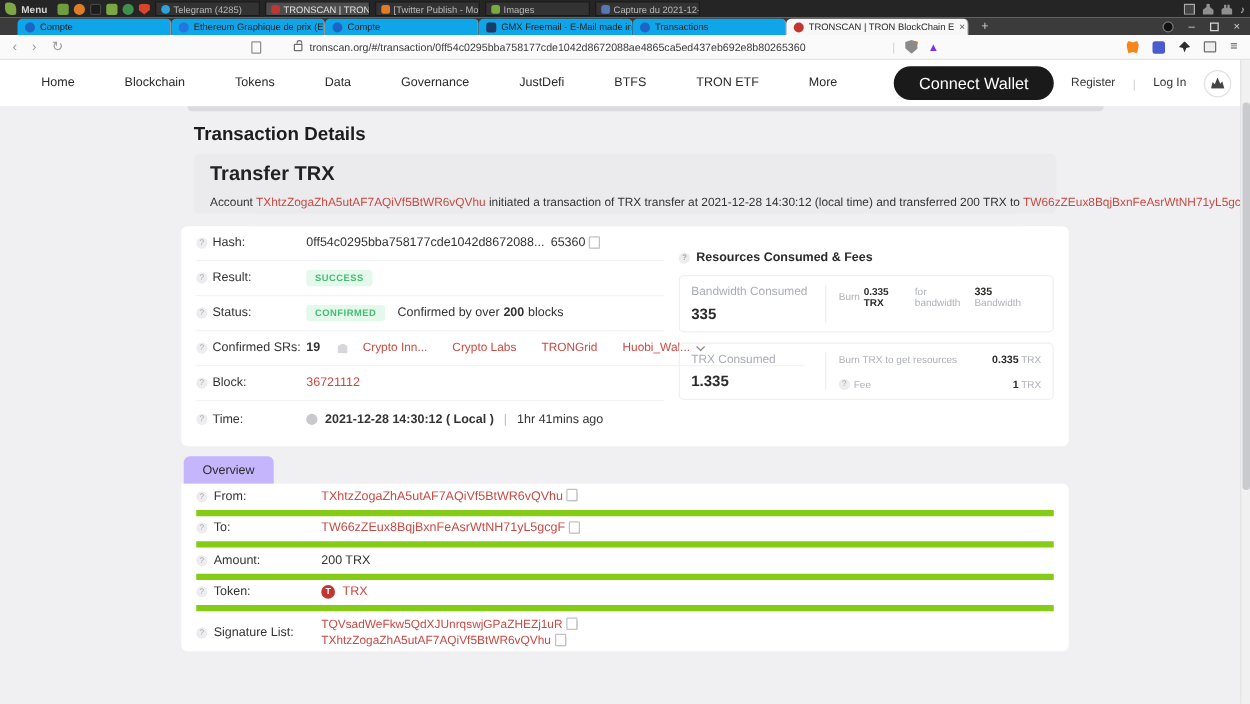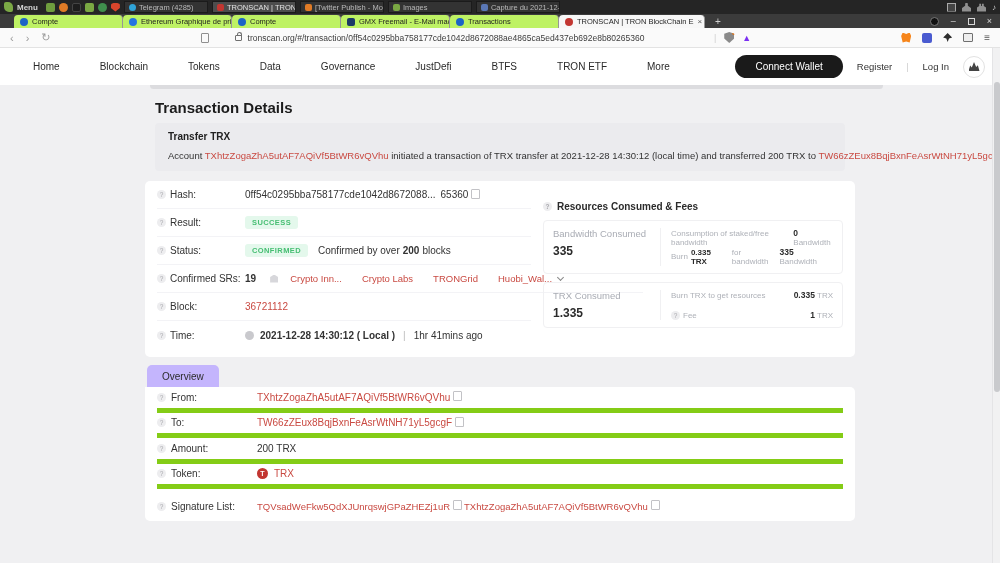--- a/index.html
+++ b/index.html
@@ -15,21 +15,21 @@
   .tb-win.active { background:#4d4d4d; color:#e2e2e2; }
   .tb-win .dot { width:7px; height:7px; border-radius:2px; flex:none; }
   .tb-right { margin-left:auto; display:flex; gap:6px; align-items:center; color:#cfcfcf; font-size:8px; }
   .tb-right .glyph { width:9px; height:9px; background:#8f8f8f; }
   .m-screen { clip-path: inset(0); border:1px solid #aaa; background:#444 !important; }
   .m-person { clip-path: polygon(50% 0,65% 10%,65% 35%,100% 60%,100% 100%,0 100%,0 60%,35% 35%,35% 10%); }
   .m-group { clip-path: polygon(0 100%,0 55%,25% 40%,25% 15%,45% 15%,45% 40%,55% 40%,55% 15%,75% 15%,75% 40%,100% 55%,100% 100%); }
 
   
   #tabstrip { position:absolute; left:0; top:14px; width:1000px; height:14px; background:#3b3b3b; display:flex; align-items:flex-end; padding-left:14px; }
-  .btab { height:13px; width:109px; background:#bef264; border-right:1px solid #969696; border-radius:4px 4px 0 0; display:flex; align-items:center; gap:4px; padding:0 6px; font-size:7.5px; color:#1f1f1f; white-space:nowrap; overflow:hidden; }
+  .btab { height:13px; width:123px; background:#0ea5e9; border-right:1px solid #969696; border-radius:4px 4px 0 0; display:flex; align-items:center; gap:4px; padding:0 6px; font-size:7.5px; color:#1f1f1f; white-space:nowrap; overflow:hidden; }
   .btab.active { background:#f7f7f7; width:146px; }
   .favicon { width:8px; height:8px; border-radius:50%; flex:none; }
   .tab-close { margin-left:auto; color:#555; font-size:8px; }
   .newtab { color:#d0d0d0; font-size:10px; margin-left:10px; align-self:center; }
   .ts-right { margin-left:auto; display:flex; align-items:center; gap:12px; padding-right:8px; align-self:center; color:#d9d9d9; font-size:9px; }
   .rec-circle { width:9px; height:9px; background:#111; border:1px solid #777; border-radius:50%; }
   .restore-box { width:7px; height:7px; border:1px solid #d9d9d9; }
 
   
   #toolbar { position:absolute; left:0; top:28px; width:1000px; height:20px; background:#fafafa; border-bottom:1px solid #e3e3e3; display:flex; align-items:center; padding:0 10px; font-size:9px; color:#7c7c7c; }
@@ -53,32 +53,32 @@
   #siteheader { position:absolute; left:0; top:48px; width:1000px; height:37px; background:#fff; display:flex; align-items:center; padding:0 15px; }
   .logo-wrap { width:100px; }
   .logo-row { display:flex; align-items:center; gap:5px; }
   .logo-mark { width:16px; height:13px; background:#c23631; clip-path:polygon(0 20%,60% 0,100% 15%,100% 80%,40% 100%,0 85%); }
   .logo-name { font-size:9px; font-weight:bold; color:#222; letter-spacing:.3px; }
   .price-row { font-size:7.5px; color:#444; margin-top:2px; white-space:nowrap; }
   .price-chg { color:#d44; }
   .nav { display:flex; gap:40px; margin-left:18px; font-size:10px; color:#2a2a2a;align-items:flex-end; }
   .nav span { white-space:nowrap; }
   .hdr-right { margin-left:auto; display:flex; align-items:center; gap:14px; }
-  .cw-btn { background:#1a1a1a; color:#fff; font-size:10px; padding:6px 20px; border-radius:14px; }
+  .cw-btn { background:#1a1a1a; color:#fff; font-size:13px; padding:6px 20px; border-radius:14px; }
   .hdr-link { font-size:9.5px; color:#333; }
   .hdr-sep { color:#ccc; font-size:9px; }
   .globe-btn { width:22px; height:22px; border:1px solid #e2e2e2; border-radius:50%; display:flex; align-items:center; justify-content:center; }
   .globe-ico { width:11px; height:9px; background:#444; clip-path:polygon(0 100%,15% 40%,30% 60%,50% 0,70% 55%,85% 35%,100% 100%); }
 
   
   #content { position:absolute; left:0; top:85px; width:1000px; height:478px; background:#f0f0f2; overflow:hidden; }
   .hdr-shadow { position:absolute; left:150px; top:-3px; width:733px; height:7px; background:#dcdcdf; border-radius:4px; }
   .page-title { position:absolute; left:155px; top:14px; font-size:15px; font-weight:bold; color:#1c1c1c; }
   .summary { position:absolute; left:155px; top:38px; width:690px; height:48px; background:#ebebee; border-radius:4px; padding:8px 13px; }
-  .summary-title { font-size:10px; font-weight:bold; color:#222; }
+  .summary-title { font-size:16px; font-weight:bold; color:#222; }
   .summary-text { font-size:9.5px; color:#333; margin-top:8px; white-space:nowrap; }
   .red-link { color:#c94a42; }
   .card { position:absolute; background:#fff; border-radius:5px; }
   #card1 { left:145px; top:96px; width:710px; height:176px; }
   .drow { display:flex; align-items:center; height:28px; border-bottom:1px solid #f3f3f6; margin:0 12px; font-size:10px; color:#333; }
   .drow:last-child { border-bottom:none; }
   .dlabel { width:88px; display:flex; align-items:center; gap:4px; flex:none; }
   .qicon { width:9px; height:9px; border-radius:50%; background:#ededef; color:#a8a8ad; font-size:6.5px; line-height:9px; text-align:center; flex:none; display:inline-block; }
   .copyicon { width:7px; height:8px; border:1px solid #c2c2c6; border-radius:1px; position:relative; display:inline-block; margin-left:5px; background:#fff; }
   .copyicon:before { content:""; position:absolute; left:-3px; top:-3px; width:7px; height:8px; border:1px solid #c2c2c6; border-radius:1px; background:#fff; }
@@ -102,21 +102,21 @@
   .rrow .rv b { font-size:8.5px; }
   .rrow .rdesc { display:flex; gap:3px; align-items:center; }
 
   
   .ov-tab { position:absolute; left:147px; top:280px; height:22px; background:#c4b5fd; border-radius:5px 5px 0 0; padding:0 15px; display:flex; align-items:center; font-size:10px; color:#2b2b2b; }
   #card2 { left:145px; top:302px; width:710px; height:134px; border-top-left-radius:0; }
   .orow { display:flex; align-items:center; height:25.5px; border-bottom:5px solid #84cc16; margin:0 12px; font-size:10px; color:#333; }
   .orow:last-child { border-bottom:none; }
   .olabel { width:100px; display:flex; align-items:center; gap:5px; flex:none; }
   .sig-row { height:34px; }
-  .sig-col { display:flex; flex-direction:row; gap:2px; font-size:9.5px; }
+  .sig-col { display:flex; flex-direction:column; gap:2px; font-size:9.5px; }
   .sig-line { display:flex; align-items:center; }
   .trx-ico { width:11px; height:11px; border-radius:50%; background:#c23631; color:#fff; font-size:7px; line-height:11px; text-align:center; margin-right:6px; font-weight:bold; }
 
   
   .scrollbar { position:absolute; right:0; top:48px; width:8px; height:515px; background:#f1f1f2; border-left:1px solid #e4e4e6; }
   .scroll-thumb { position:absolute; left:1px; top:34px; width:6px; height:310px; background:#c9cacd; border-radius:3px; }
 </style>
 </head>
 <body>
 
@@ -314,24 +314,20 @@
         <span class="qicon">?</span>
         <span>Resources Consumed &amp; Fees</span>
       </div>
       <div class="rbox">
         <div class="rbox-left">
           <div class="rbox-label">Bandwidth Consumed</div>
           <div class="rbox-value">335</div>
         </div>
         <div class="rbox-right">
           <div class="rrow">
-            <span class="rdesc">Consumption of staked/free bandwidth</span>
-            <span class="rv"><b>0</b> <span>Bandwidth</span></span>
-          </div>
-          <div class="rrow">
             <span class="rdesc">
                 <span>Burn</span>
                 <b>0.335 TRX</b>
                 <span>for bandwidth</span>
               </span>
             <span class="rv"><b>335</b> <span>Bandwidth</span></span>
           </div>
         </div>
       </div>
       <div class="rbox">

